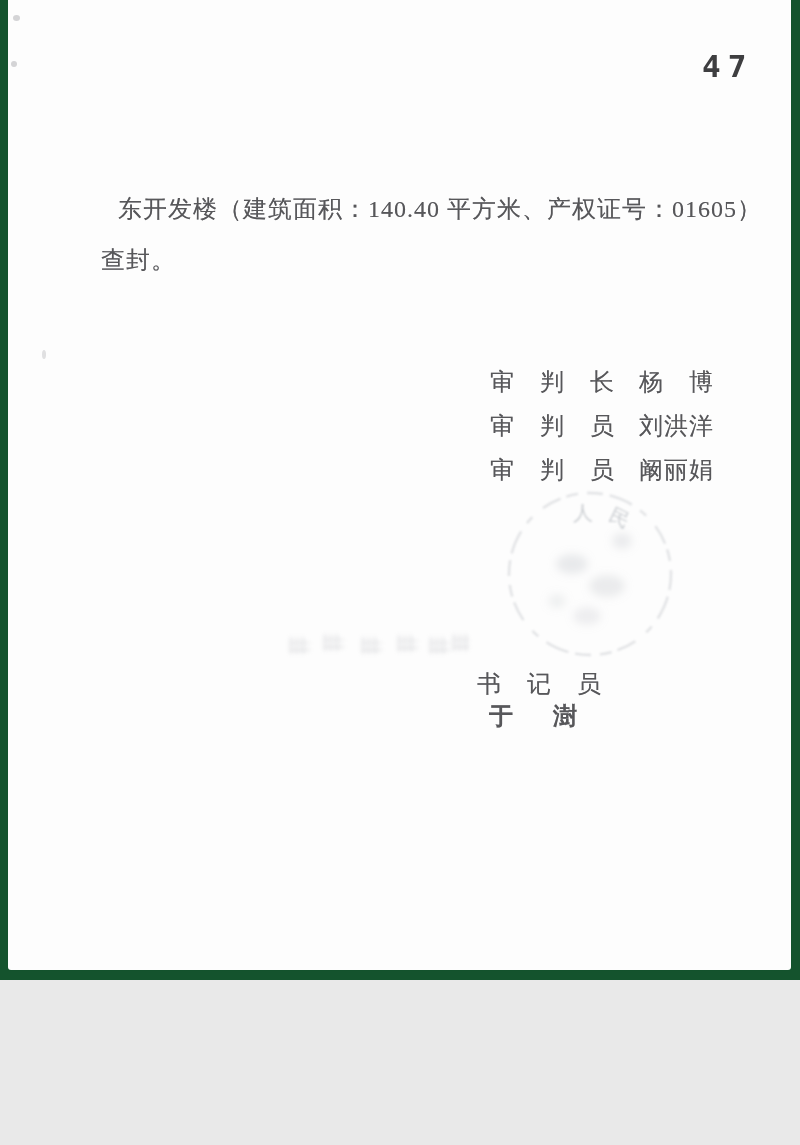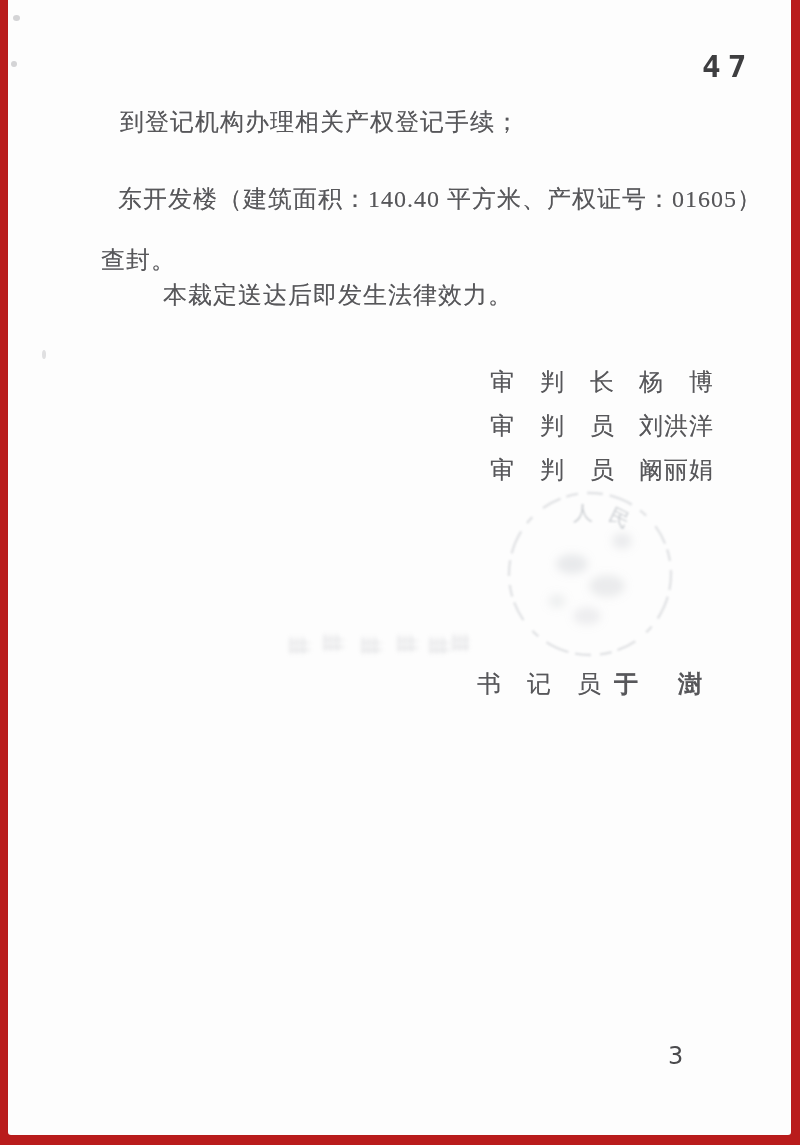--- a/index.html
+++ b/index.html
@@ -3,22 +3,22 @@
 <meta charset="utf-8">
 <style>
   * { margin: 0; padding: 0; box-sizing: border-box; }
   body {
     font-family: "Liberation Serif", "DejaVu Serif", serif;
     background: #e9e9e9;
   }
   .scan-frame {
     position: relative;
     width: 800px;
-    height: 1145px;
-    background: #b91c1c;
+    height: 980px;
+    background: #14532d;
     overflow: hidden;
   }
   .page {
     position: absolute;
     left: 8px;
     top: 0;
     right: 9px;
     bottom: 10px;
     background: #fdfdfd;
     border-radius: 0 0 3px 3px;
@@ -88,24 +88,22 @@
   }
 </style>
 </head>
 <body>
 
 <div class="scan-frame">
   <div class="page">
 
     <div class="archive-num">47</div>
 
-    <div class="txt" style="left:112px; top:106px;">到登记机构办理相关产权登记手续；</div>
-    <div class="txt" style="left:110px; top:183px;">东开发楼（建筑面积：140.40 平方米、产权证号：01605）</div>
+    <div class="txt" style="left:110px; top:193px;">东开发楼（建筑面积：140.40 平方米、产权证号：01605）</div>
     <div class="txt" style="left:93px; top:244px;">查封。</div>
-    <div class="txt" style="left:155px; top:279px;">本裁定送达后即发生法律效力。</div>
 
     <div class="txt sig-row" style="left:482px; top:366px;">
       <span>审　判　长</span>
       <span class="sig-name">杨　博</span>
     </div>
     <div class="txt sig-row" style="left:482px; top:410px;">
       <span>审　判　员</span>
       <span class="sig-name">刘洪洋</span>
     </div>
     <div class="txt sig-row" style="left:482px; top:454px;">
@@ -139,21 +137,21 @@
 
     <div class="ghost-smudge">
       <span style="left:0;"></span>
       <span style="left:34px; top:1px;"></span>
       <span style="left:72px;"></span>
       <span style="left:108px; top:2px;"></span>
       <span style="left:140px;"></span>
       <span style="left:163px; top:1px; width:16px;"></span>
     </div>
 
-    <div class="txt sig-row" style="left:469px; top:668px;">
+    <div class="txt sig-row" style="left:469px; top:668px;flex-direction:column;">
       <span>书　记　员</span>
       <span class="sig-name" style="margin-left:12px; letter-spacing:8px;font-weight:bold;">于　澍</span>
     </div>
 
     <div class="page-num">3</div>
 
     <div class="speck" style="left:5px; top:15px; width:7px; height:6px;"></div>
     <div class="speck" style="left:3px; top:61px; width:6px; height:6px;"></div>
     <div class="speck" style="left:34px; top:350px; width:4px; height:9px; opacity:0.7;"></div>
   </div>

